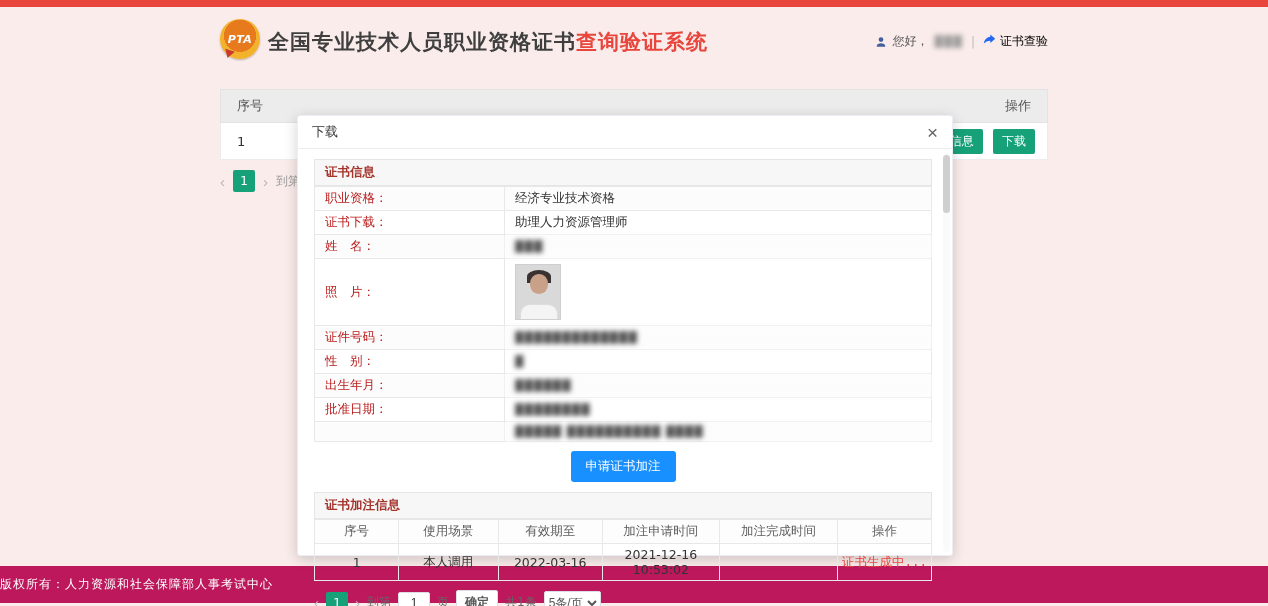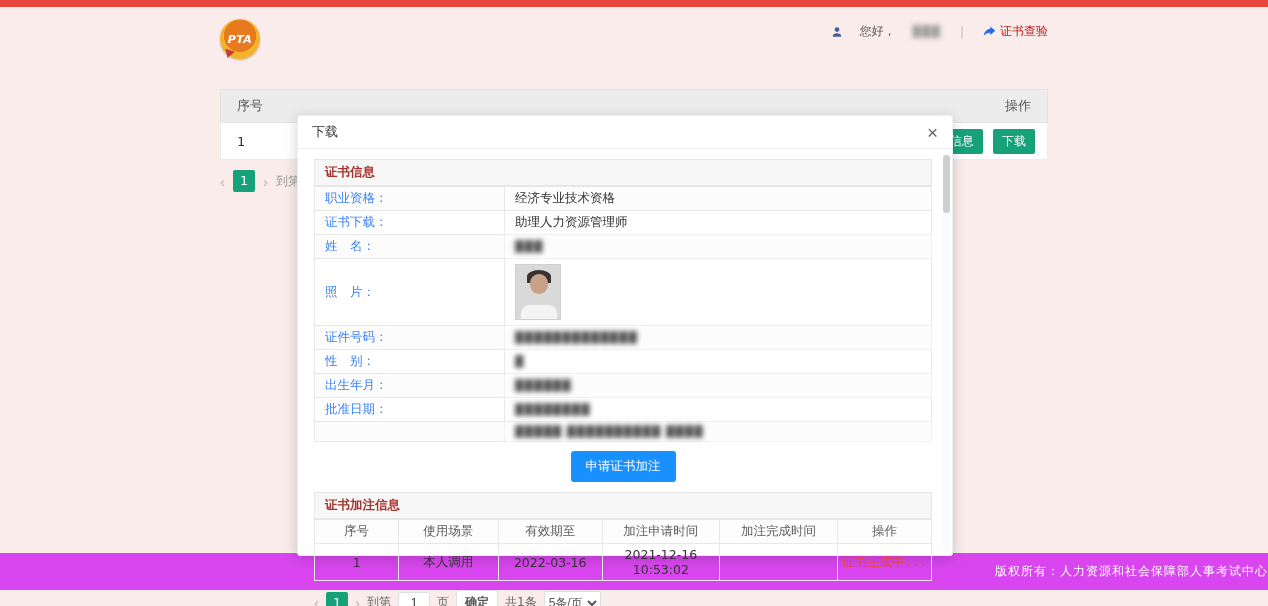--- a/index.html
+++ b/index.html
@@ -22,23 +22,23 @@
     width:40px; height:40px; border-radius:50%;
     background:radial-gradient(circle at 50% 42%, #e87a1e 0 52%, #f2b22c 53% 78%, #d99315 79% 100%);
     display:flex; align-items:center; justify-content:center;
     box-shadow:0 1px 2px rgba(0,0,0,.25); position:relative; flex:0 0 auto;
   }
   .logo::after { content:""; position:absolute; left:3px; bottom:-4px; border:5px solid transparent; border-top:8px solid #c93a2e; transform:rotate(18deg); }
   .logo-text { color:#fff; font-weight:bold; font-style:italic; font-size:11px; letter-spacing:.5px; }
   .title { font-size:21px; font-weight:bold; letter-spacing:1px; white-space:nowrap; margin-top:6px; }
   .title .t-main { color:#3f3f3f; }
   .title .t-accent { color:#e8463d; }
-  .user-area { display:flex; align-items:center; gap:17px; font-size:12px; color:#555; margin-top:6px; }
+  .user-area { display:flex; align-items:center; gap:6px; font-size:12px; color:#555; margin-top:16px; }
   .user-area .divider { color:#bbb; margin:0 2px; }
-  .verify-link { color:#b91c1c; text-decoration:none; display:inline-flex; align-items:center; gap:4px; cursor:pointer; }
+  .verify-link { color:#000000; text-decoration:none; display:inline-flex; gap:4px; cursor:pointer; }
 
   
   .nav { height:40px; background:#e8463d; display:flex; justify-content:space-between; align-items:stretch; }
   .nav-tab { position:relative; color:#fff; font-size:13px; line-height:40px; padding:0 30px; cursor:pointer; }
   .nav-tab .underline { position:absolute; left:26px; right:26px; bottom:0; height:3px; background:#fdb100; }
   .nav-logout { color:#fff; font-size:13px; line-height:40px; padding:0 30px; cursor:pointer; }
 
   
   .bg-list { margin-top:24px; }
   .bg-list-header { height:34px; background:#ececec; border:1px solid #e3e3e3; display:flex; justify-content:space-between; align-items:center; padding:0 16px; color:#555; font-size:13px; }
@@ -53,21 +53,21 @@
   .modal-header { height:33px; display:flex; justify-content:space-between; align-items:center; padding:0 14px; border-bottom:1px solid #ededed; }
   .modal-title { font-size:13px; color:#333; }
   .modal-close { font-size:19px; color:#666; line-height:1; cursor:pointer; background:none; border:none; }
   .modal-scroll { position:absolute; top:37px; bottom:3px; right:2px; width:7px; background:#fafafa; border-radius:4px; }
   .modal-thumb { position:absolute; top:2px; left:0; width:7px; height:58px; background:#cfcfcf; border-radius:4px; cursor:grab; }
   .modal-body { padding:10px 20px 0 16px; }
 
   .section-bar { border:1px solid #e6e6e6; background:#f7f7f7; padding:4px 10px; font-size:12.5px; font-weight:bold; color:#a5342d; }
   .cert-table { width:100%; border-collapse:collapse; font-size:12.5px; }
   .cert-table td { border:1px solid #e8e8e8; padding:3px 10px; }
-  .cert-table td.lbl { width:190px; color:#3b82f6; }
+  .cert-table td.lbl { width:190px; color:#b91c1c; }
   .cert-table td.val { color:#333; }
   .cert-table tr:nth-child(odd) td { background:#fcfcfc; }
   .masked { filter:blur(2.5px); color:#8d8d8d; font-size:11px; letter-spacing:1px; }
 
   .photo { width:46px; height:56px; background:#d9d9d9; border:1px solid #cfcfcf; position:relative; overflow:hidden; filter:blur(.5px); margin:2px 0; }
   .photo .hair { position:absolute; top:5px; left:11px; width:24px; height:13px; background:#3a3230; border-radius:50% 50% 0 0; }
   .photo .head { position:absolute; top:9px; left:14px; width:18px; height:20px; background:#c9a188; border-radius:48%; }
   .photo .torso { position:absolute; bottom:-2px; left:4px; width:38px; height:17px; background:#f4f4f4; border-radius:10px 10px 0 0; border:1px solid #ddd; }
 
   .apply-wrap { text-align:center; margin:9px 0 10px 0; }
@@ -79,34 +79,37 @@
   .note-table col.c1{width:88px;} .note-table col.c2{width:104px;} .note-table col.c3{width:108px;}
   .note-table col.c4{width:120px;} .note-table col.c5{width:124px;} .note-table col.c6{width:76px;}
   .link-red { color:#e8463d; cursor:pointer; white-space:nowrap;font-family:Liberation Mono, monospace; }
 
   .modal-pager { display:flex; align-items:center; gap:7px; margin-top:9px; font-size:12px; color:#666; }
   .goto-input { width:32px; height:22px; border:1px solid #dcdfe6; border-radius:2px; text-align:center; font-size:12px; color:#333; }
   .btn-confirm { border:1px solid #dcdfe6; background:#fff; font-size:12px; font-weight:bold; color:#555; padding:3px 8px; border-radius:2px; cursor:pointer; }
   .size-select { height:24px; border:1px solid #dcdfe6; border-radius:2px; font-size:12px; color:#555; background:#fff; }
 
   
-  .footer { position:absolute; left:0; bottom:16px; width:100%; height:37px; background:#d946ef; display:flex; align-items:center; justify-content:flex-end; }
+  .footer { position:absolute; left:0; bottom:3px; width:100%; height:37px; background:#be185d; display:flex; align-items:center; justify-content:flex-start; }
   .footer-text { color:#fff; font-size:12px; letter-spacing:1px; }
 </style>
 </head>
 <body>
 
 <div class="top-strip"></div>
 
 <div class="container">
 
   <div class="header-row">
     <div class="brand">
       <div class="logo">
         <span class="logo-text">PTA</span>
+      </div>
+      <div class="title">
+        <span class="t-main">全国专业技术人员职业资格证书</span><span class="t-accent">查询验证系统</span>
       </div>
     </div>
     <div class="user-area">
       <span style="display:inline-flex;">
         <svg viewBox="0 0 16 16" width="12" height="12">
             <path fill="#44609c" d="M8 8a3.2 3.2 0 1 0 0-6.4A3.2 3.2 0 0 0 8 8zm0 1.6c-3 0-5.6 1.5-5.6 3.4v1.4h11.2V13c0-1.9-2.6-3.4-5.6-3.4z"></path>
           </svg>
       </span>
       <span>您好，</span>
       <span class="masked">▓▓▓</span>

